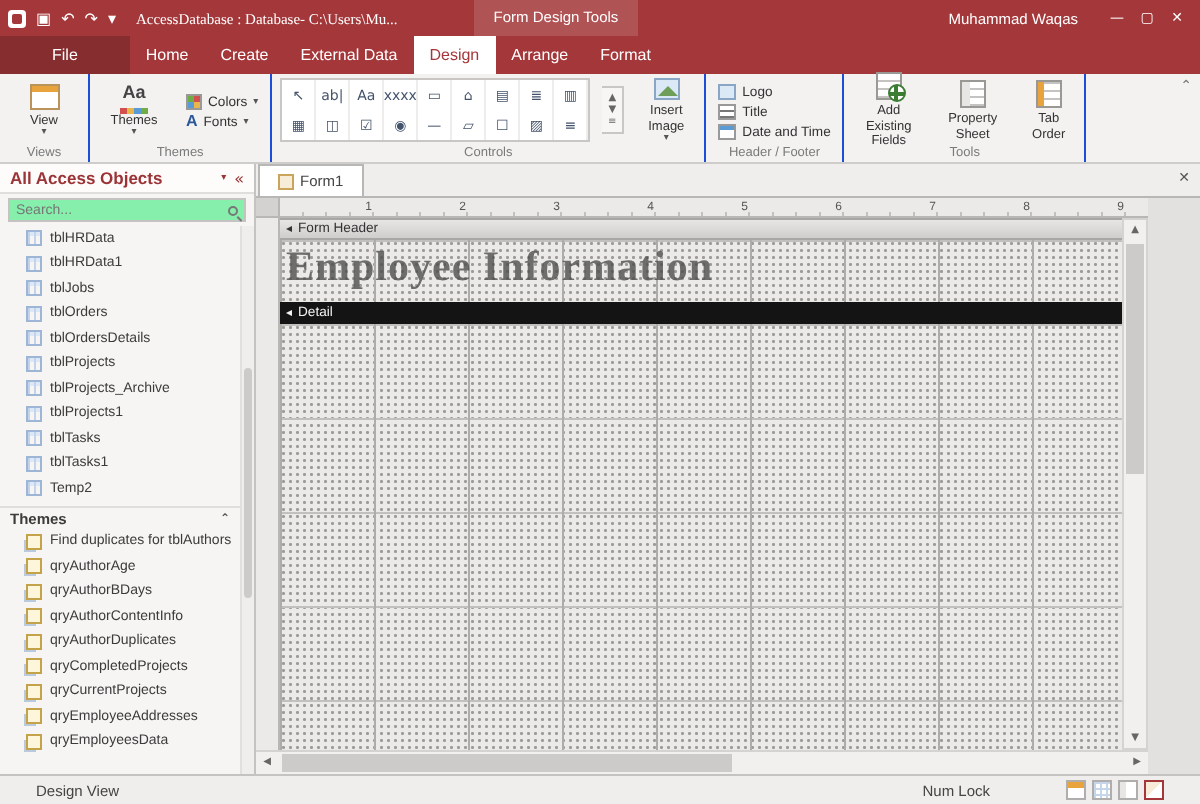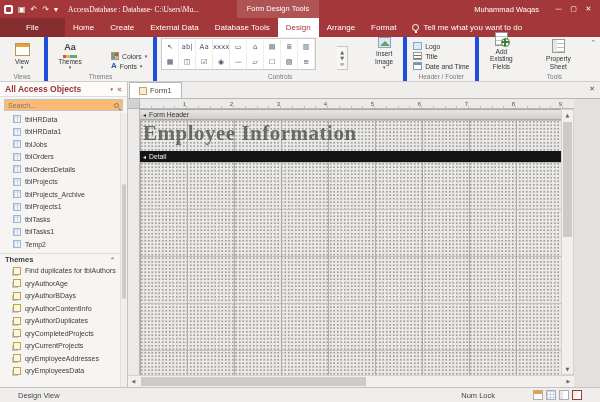--- a/index.html
+++ b/index.html
@@ -27,22 +27,22 @@
   .tab { padding:0 8px; display:flex; align-items:center; white-space:nowrap; }
   .tab.file { background:rgba(0,0,0,.18); padding:0 26px; }
   .tab.active { background:#fff; color:#a4373a; }
   .tellme { display:flex; align-items:center; gap:4px; margin-left:8px; font-size:8px; }
   .bulb-icon { width:7px; height:7px; border:1px solid #fff; border-radius:50%; position:relative; }
   .bulb-icon::after { content:""; position:absolute; left:2px; top:6px; width:2px; height:2px; background:#fff; }
 
   
   .ribbon { position:absolute; top:37px; left:0; right:0; height:45px; background:#f3f2f1;
             border-bottom:1px solid #cfcdcb; display:flex; }
-  .rgroup { position:relative; display:flex; align-items:flex-end; gap:21px;
-            border-right:4px solid #1d4ed8; padding:3px 4px 11px 4px; }
+  .rgroup { position:relative; display:flex; align-items:center; gap:6px;
+            border-right:1px solid #1d4ed8; padding:3px 4px 11px 4px; }
   .rgroup-label { position:absolute; bottom:1px; left:0; right:0; text-align:center;
                   font-size:6.5px; color:#7a7a7a; white-space:nowrap; }
   .bigbtn { display:flex; flex-direction:column; align-items:center; width:36px; padding-top:1px; }
   .bigbtn .bicon { margin-bottom:2px; }
   .blbl { font-size:6.5px; color:#333; text-align:center; line-height:1.15; }
   .caret { font-family:"DejaVu Sans",sans-serif; font-size:5px; color:#555; line-height:1; }
   .smallcol { display:flex; flex-direction:column; justify-content:flex-start; gap:2px; padding-top:2px; }
   .smallbtn { display:flex; align-items:center; gap:3px; font-size:6.8px; color:#333; padding:0 2px; white-space:nowrap; }
 
   .i-view { width:15px; height:13px; background:#fff; border:1px solid #b9935a; }
@@ -87,21 +87,21 @@
                      font-size:7px; color:#777; }
 
   
   .navpane { position:absolute; top:82px; left:0; bottom:15px; width:128px; background:#f7f5f3;
              border-right:1px solid #c5c3c1; overflow:hidden; }
   .nav-header { height:15px; display:flex; align-items:center; padding:0 5px; background:#fdfcfb;
                 border-bottom:1px solid #e0dedc; }
   .nav-title { font-size:8.5px; font-weight:bold; color:#9c3336; flex:1; white-space:nowrap; }
   .nav-caret { font-family:"DejaVu Sans",sans-serif; font-size:5px; color:#9c3336; margin-right:4px; }
   .nav-collapse { font-family:"DejaVu Sans",sans-serif; font-size:8px; color:#9c3336; }
-  .search-row { margin:2px 4px 2px 4px; height:12px; border:1px solid #c5c3c1; background:#fdba74;
+  .search-row { margin:2px 4px 2px 4px; height:12px; border:1px solid #c5c3c1; background:#86efac;
                 display:flex; align-items:center; padding:0 3px; gap:2px; }
   .search-input { border:none; outline:none; flex:1; min-width:0; font-size:7px; color:#555;
                   font-family:"Liberation Sans",sans-serif; background:transparent; }
   .mag-icon { width:5px; height:5px; border:1px solid #777; border-radius:50%; position:relative; flex:none; }
   .mag-icon::after { content:""; position:absolute; left:4px; top:4px; width:3px; height:1px;
                      background:#777; transform:rotate(45deg); transform-origin:0 0; }
   .nav-list { position:absolute; top:31px; left:0; right:7px; bottom:0; overflow:hidden; }
   .nav-item { height:12.5px; display:flex; align-items:center; gap:4px; padding-left:13px;
               font-size:7px; color:#3b3b3b; white-space:nowrap; overflow:hidden; }
   .icon-table { width:8px; height:8px; flex:none; border:1px solid #9db6d6;
@@ -207,28 +207,23 @@
       <span>▢</span>
       <span>✕</span>
     </div>
   </div>
 
   <div class="tabrow">
     <div class="tab file">File</div>
     <div class="tab">Home</div>
     <div class="tab">Create</div>
     <div class="tab">External Data</div>
-    <div class="tab">Database Tools</div>
     <div class="tab active">Design</div>
     <div class="tab">Arrange</div>
     <div class="tab">Format</div>
-    <div class="tellme">
-      <span class="bulb-icon"></span>
-      <span>Tell me what you want to do</span>
-    </div>
   </div>
 
   <div class="ribbon">
 
     <div class="rgroup">
       <div class="bigbtn">
         <span class="bicon i-view"></span>
         <span class="blbl">View</span>
         <span class="caret">▾</span>
       </div>

